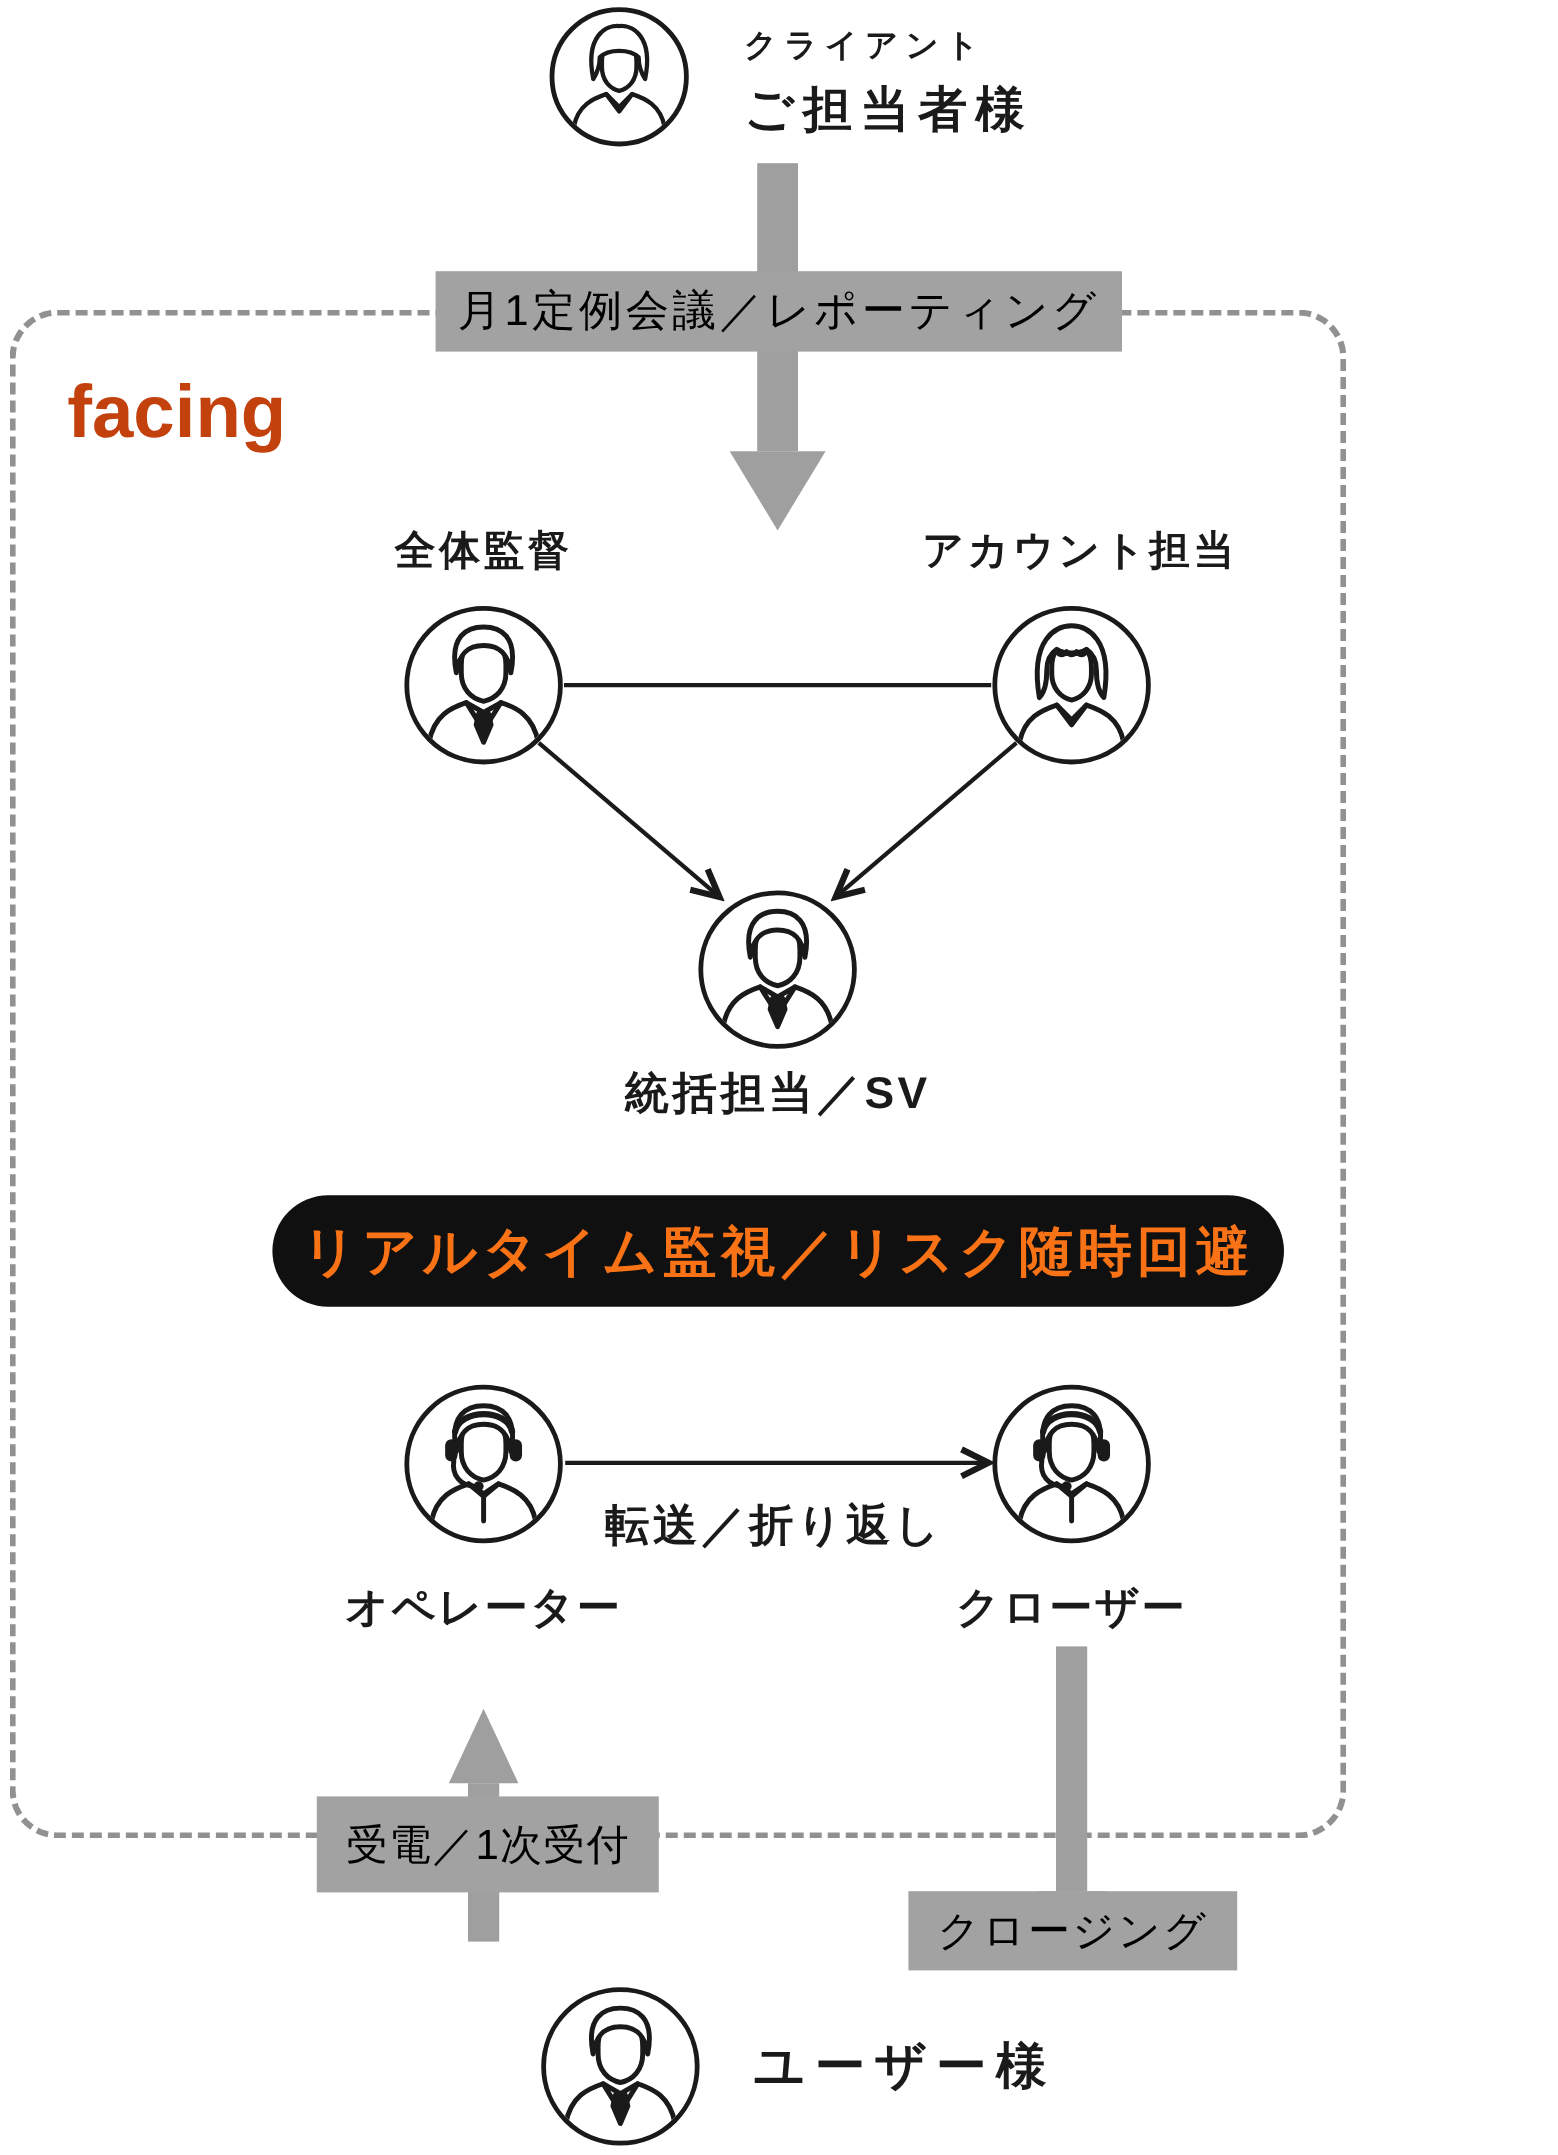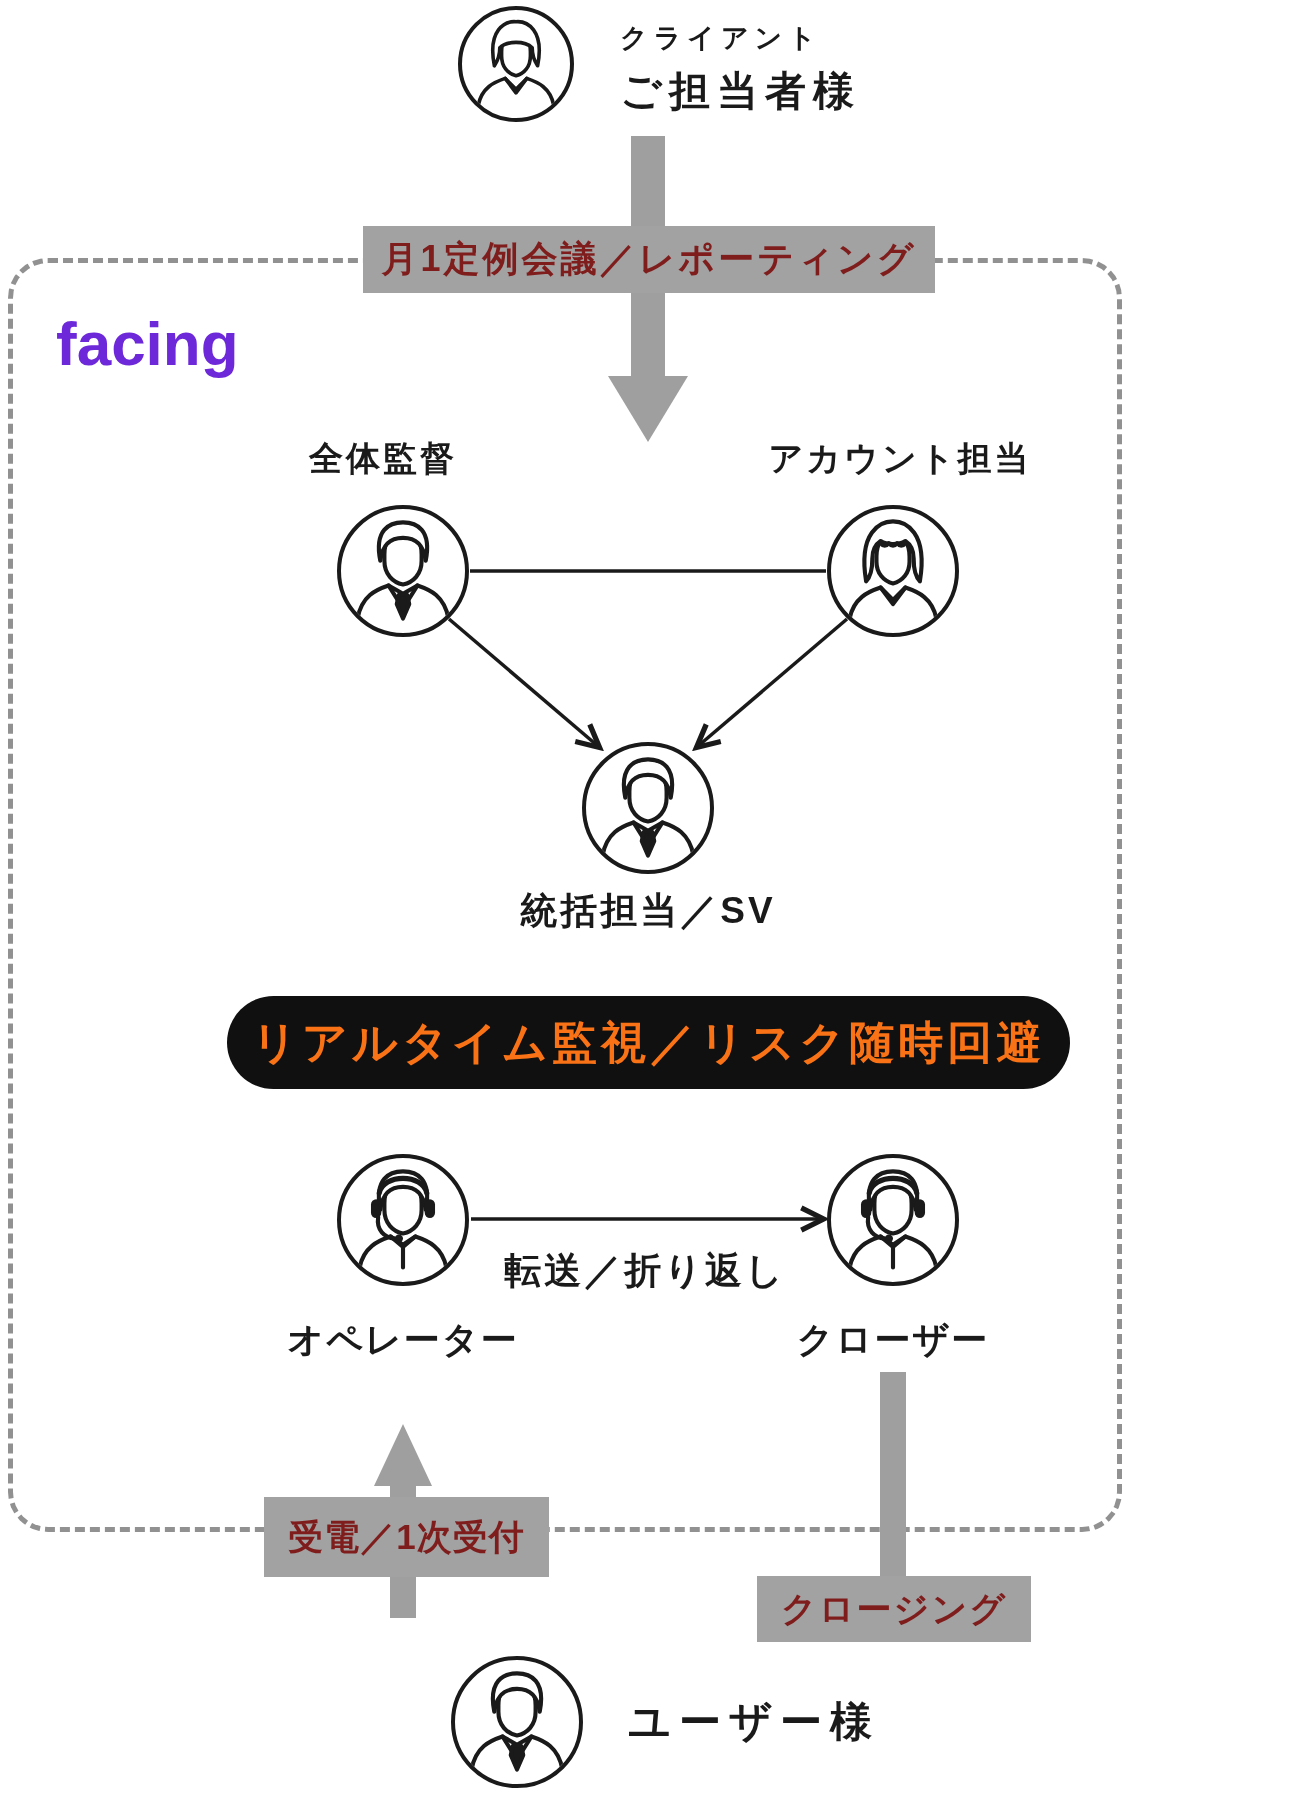--- a/index.html
+++ b/index.html
@@ -7,40 +7,40 @@
     position:relative;width:1298px;height:1796px;background:#ffffff;overflow:hidden;
     font-family:"Liberation Sans","DejaVu Sans",sans-serif;color:#1a1a1a;
   }
   
   .facing-box{
     position:absolute;left:8px;top:258px;width:1114px;height:1274px;
     border:5px dashed #919191;border-radius:40px;box-sizing:border-box;
   }
   .logo{
     position:absolute;left:56px;top:308px;font-size:62px;font-weight:800;
-    letter-spacing:0px;color:#6d28d9;
+    letter-spacing:0px;color:#c2410c;
   }
   
   .connectors{position:absolute;left:0;top:0;width:1298px;height:1796px;}
   
   .gshaft{position:absolute;background:#9f9f9f;}
   .ghead{position:absolute;width:0;height:0;}
   .ghead.down{border-left:40px solid transparent;border-right:40px solid transparent;border-top:66px solid #9f9f9f;}
   .ghead.down.small{border-left:29px solid transparent;border-right:29px solid transparent;border-top:62px solid #9f9f9f;}
   .ghead.up{border-left:29px solid transparent;border-right:29px solid transparent;border-bottom:62px solid #9f9f9f;}
   #arrow1-shaft{left:631px;top:136px;width:34px;height:240px;}
   #arrow1-head{left:608px;top:376px;}
   #arrow2-head{left:374px;top:1424px;}
   #arrow2-shaft{left:390px;top:1486px;width:26px;height:132px;}
   #arrow3-shaft{left:880px;top:1372px;width:26px;height:204px;}
   #arrow3-head{left:864px;top:1576px;}
   
   .banner{
     position:absolute;display:flex;align-items:center;justify-content:center;
-    background:#a2a2a2;color:#7f1d1d;font-weight:700;white-space:nowrap;
+    background:#a2a2a2;color:#000000;font-weight:400;white-space:nowrap;
   }
   #banner-reporting{left:363px;top:226px;width:572px;height:67px;font-size:36px;letter-spacing:3px;}
   #banner-reception{left:264px;top:1497px;width:285px;height:80px;font-size:35px;letter-spacing:1px;}
   #banner-closing{left:757px;top:1576px;width:274px;height:66px;font-size:35px;letter-spacing:2px;text-align:right;}
   .pill{
     position:absolute;left:227px;top:996px;width:843px;height:93px;border-radius:47px;
     background:#101010;color:#f97316;display:flex;align-items:center;justify-content:center;
     font-size:45px;font-weight:800;letter-spacing:4px;white-space:nowrap;
   }
   
@@ -51,21 +51,21 @@
   .node svg{width:100%;height:100%;display:block;}
   #node-client{left:458px;top:6px;width:116px;height:116px;}
   #node-supervisor{left:337px;top:505px;width:132px;height:132px;}
   #node-account{left:827px;top:505px;width:132px;height:132px;}
   #node-sv{left:582px;top:742px;width:132px;height:132px;}
   #node-operator{left:337px;top:1154px;width:132px;height:132px;}
   #node-closer{left:827px;top:1154px;width:132px;height:132px;}
   #node-user{left:451px;top:1656px;width:132px;height:132px;}
   
   .lbl{position:absolute;transform:translateX(-50%);font-weight:800;white-space:nowrap;color:#1a1a1a;}
-  #lbl-supervisor{left:383px;top:436px;font-size:34px;letter-spacing:3px;font-family:Liberation Serif, serif;}
+  #lbl-supervisor{left:403px;top:436px;font-size:34px;letter-spacing:3px;font-family:Liberation Serif, serif;}
   #lbl-account{left:900px;top:436px;font-size:34px;letter-spacing:3px;}
   #lbl-sv{left:648px;top:886px;font-size:37px;letter-spacing:3px;}
   #lbl-transfer{left:645px;top:1246px;font-size:37px;letter-spacing:3px;}
   #lbl-operator{left:403px;top:1316px;font-size:36px;letter-spacing:2px;}
   #lbl-closer{left:893px;top:1316px;font-size:36px;letter-spacing:2px;}
   
   .client-text{position:absolute;left:620px;top:20px;}
   .client-kicker{font-size:27px;font-weight:800;letter-spacing:6px;}
   .client-name{font-size:41px;font-weight:800;letter-spacing:7px;margin-top:8px;}
   .user-name{position:absolute;left:628px;top:1694px;font-size:42px;font-weight:800;letter-spacing:8px;white-space:nowrap;}

